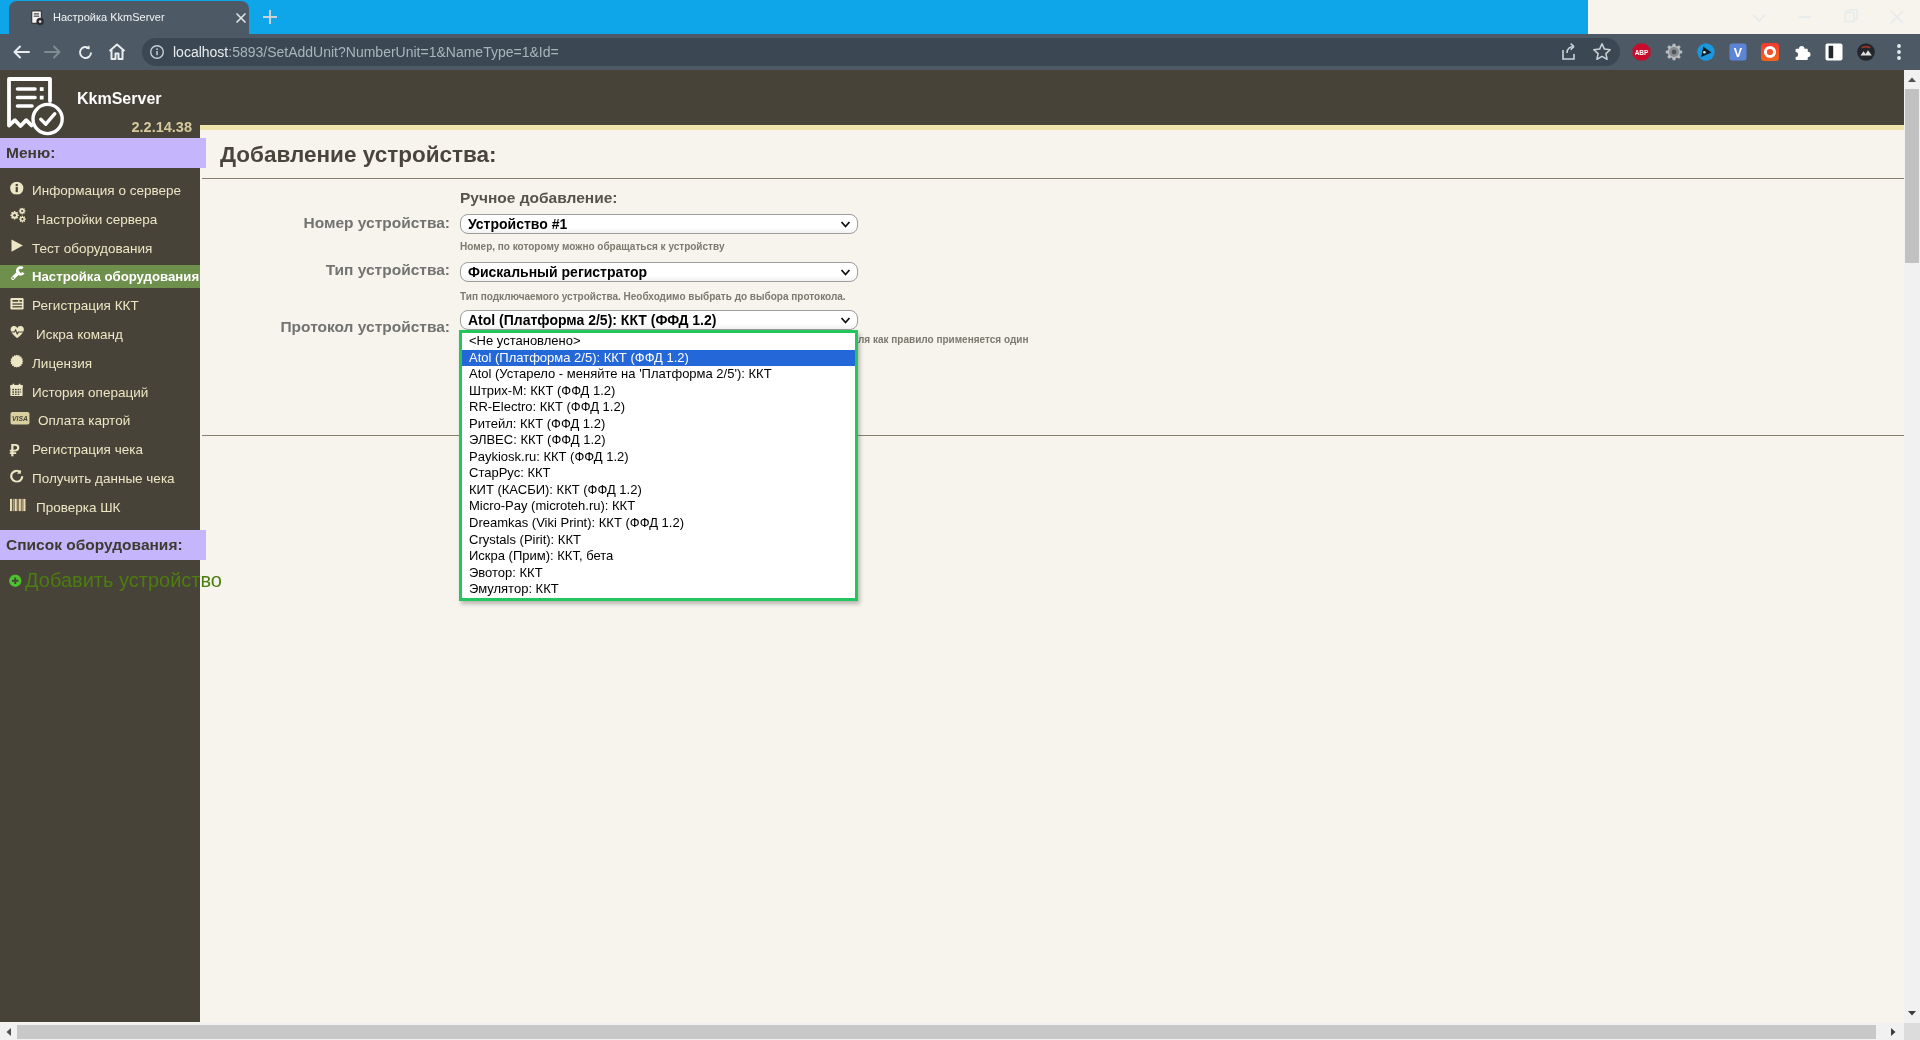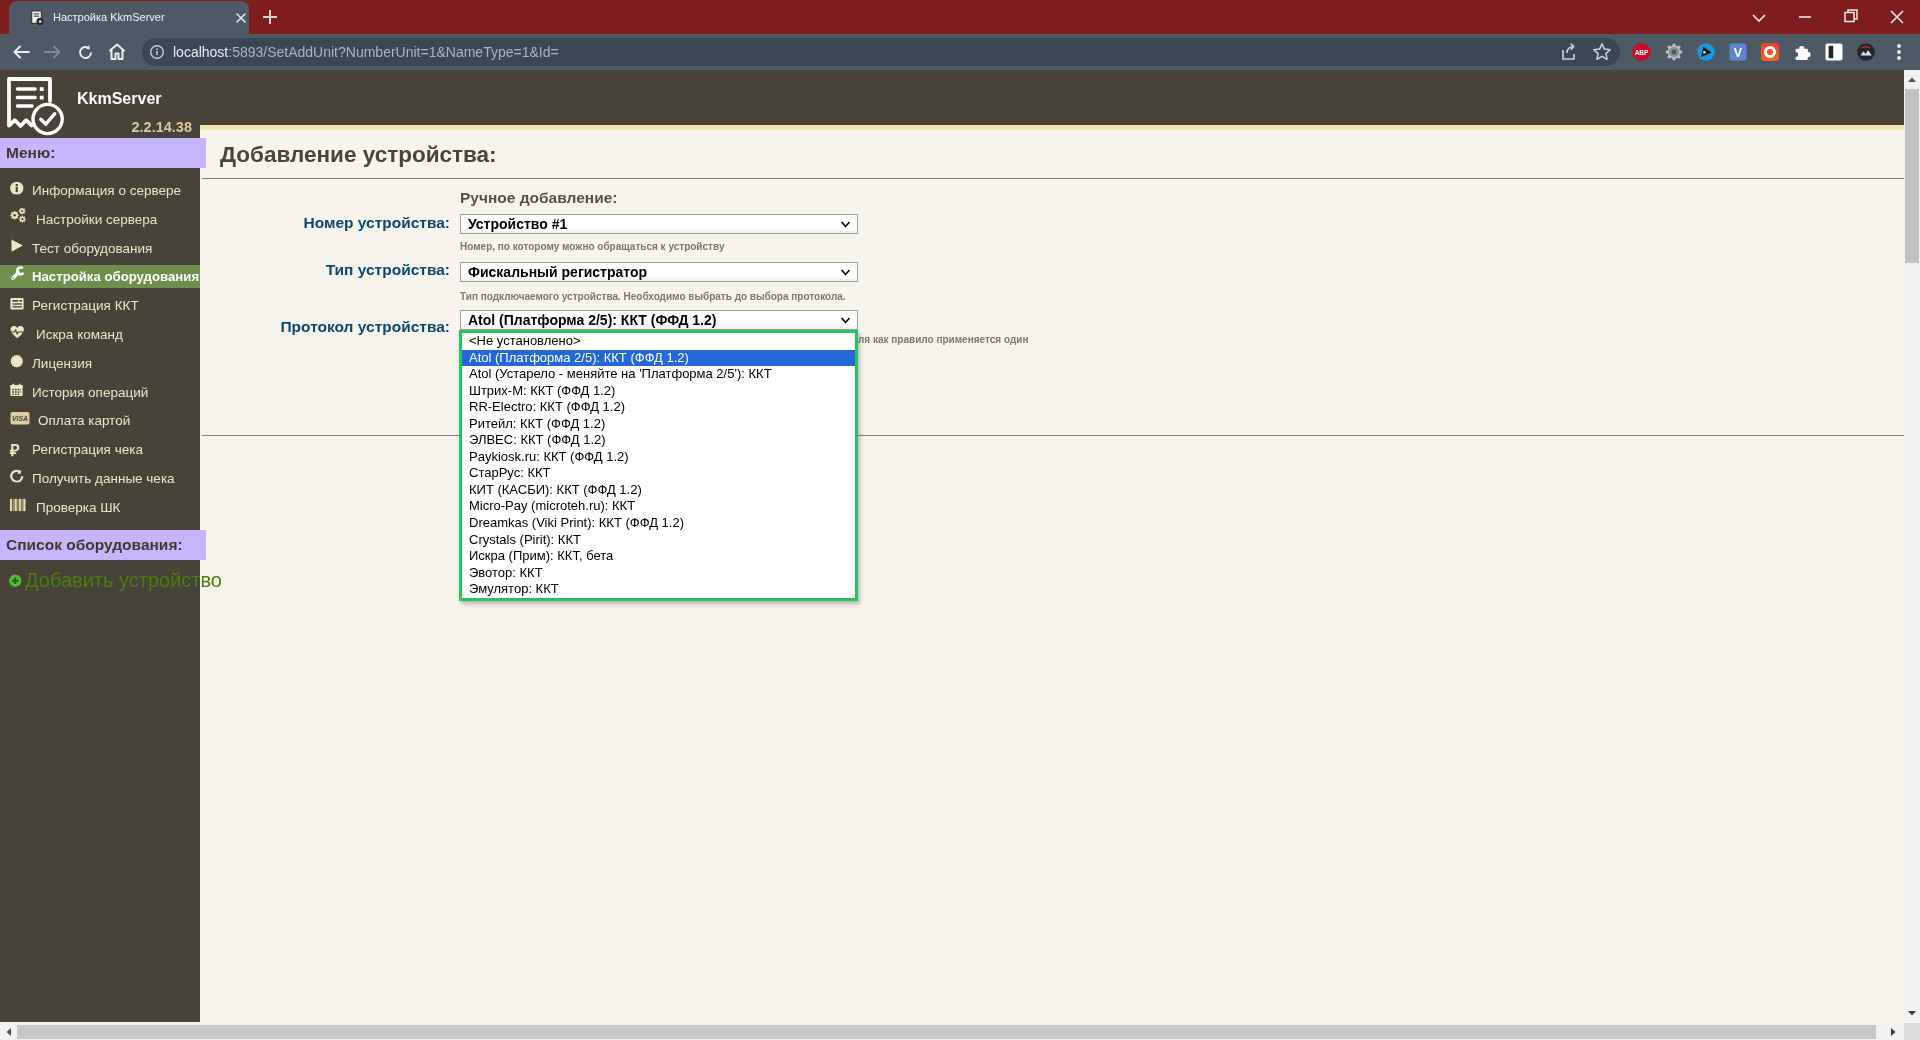--- a/index.html
+++ b/index.html
@@ -1,40 +1,40 @@
 <!DOCTYPE html>
 <html><head>
 <meta charset="utf-8">
 <style>
   * { margin:0; padding:0; box-sizing:border-box; }
   html,body { width:1920px; height:1040px; overflow:hidden; background:#f6f4ec;
     font-family:"Liberation Sans", sans-serif; }
   .abs { position:absolute; }
   
-  #tabstrip { position:absolute; left:0; top:0; width:1920px; height:34px; background:#7f1d1d; }
+  #tabstrip { position:absolute; left:0; top:0; width:1588px; height:34px; background:#0ea5e9; }
   #tab { position:absolute; left:9px; top:1px; width:240px; height:33px; background:#4d5a66;
     border-radius:8px 8px 0 0; }
   #tabtitle { position:absolute; left:44px; top:10px; font-size:11px; color:#f1f3f4; white-space:nowrap; }
   #toolbar { position:absolute; left:0; top:34px; width:1920px; height:36px; background:#4d5a66; }
   #omnibox { position:absolute; left:142px; top:4px; width:1478px; height:28px; border-radius:14px; background:#3b4854; }
   .url { position:absolute; top:10px; font-size:14px; white-space:nowrap; }
   
   #page { position:absolute; left:0; top:70px; width:1904px; height:953px; background:#f6f4ec; overflow:hidden; }
   #hdr { position:absolute; left:0; top:0; width:1904px; height:54.5px; background:#474339; }
   #ystrip { position:absolute; left:200px; top:54.5px; width:1704px; height:5px; background:#efe5ac; }
   #sidebar { position:absolute; left:0; top:0; width:200px; height:952px; background:#474339; }
   .bstrip { position:absolute; left:0; width:206px; height:30px; background:#c4b5fd; color:#3b3b2f;
     font-size:15.5px; font-weight:bold; line-height:30px; padding-left:6px; }
   .mi { position:absolute; left:0; width:200px; height:29px; color:#ede6c4; font-size:13.5px; line-height:29px; white-space:nowrap; }
   .mi .ic { position:absolute; left:10px; top:50%; transform:translateY(-50%); }
   .mi .tx { position:absolute; left:32px; top:0; }
   .hr { position:absolute; left:202px; width:1702px; height:1px; background:#87806f; }
-  .lbl { position:absolute; width:300px; text-align:right; font-weight:bold; font-size:15.5px; color:#0c4a6e; white-space:nowrap; }
+  .lbl { position:absolute; width:300px; text-align:right; font-weight:bold; font-size:15.5px; color:#737373; white-space:nowrap; }
   .hlp { position:absolute; font-weight:bold; font-size:10px; color:#7b7a6f; white-space:nowrap; }
-  .sel { position:absolute; left:460px; width:398px; height:20px; border:1px solid #9d9d9d; border-radius:0;
+  .sel { position:absolute; left:460px; width:398px; height:20px; border:1px solid #9d9d9d; border-radius:8px;
     background:linear-gradient(#ffffff 70%, #f1f1f1); font-weight:bold; font-size:14px; color:#000;
     line-height:18px; padding-left:7px; white-space:nowrap; }
   .sel svg { position:absolute; right:6px; top:5px; }
   
   #ddl { position:absolute; left:459px; top:260px; width:399px; background:#fff; border:3px solid #22c55e;
     box-shadow:2px 3px 4px rgba(0,0,0,0.25); }
   #ddl .op { height:16.55px; font-size:13px; line-height:16.5px; color:#000; padding-left:7px; white-space:nowrap; }
   #ddl .sel-op { background:#2467d9; color:#fff; }
   
   #vsb { position:absolute; right:0; top:70px; width:16px; height:953px; background:#f1f1f1; }

